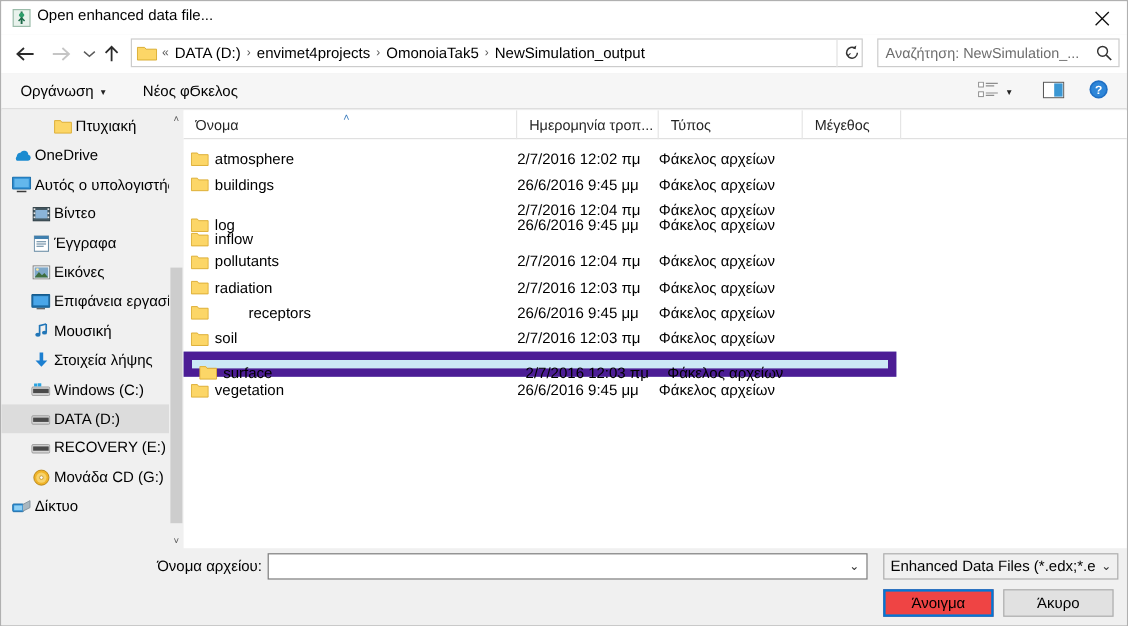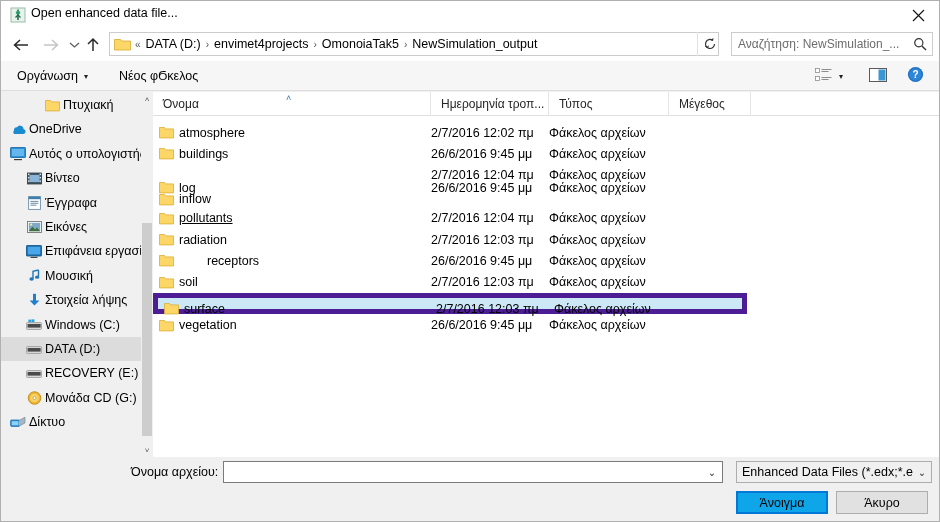--- a/index.html
+++ b/index.html
@@ -67,39 +67,39 @@
   .sb-scroll { position: absolute; left: 140px; top: 91px; width: 12px; height: 365px; background: #f0f0f0; }
   .sb-arrow { position: absolute; left: 0; width: 12px; height: 14px; display: flex; align-items: center; justify-content: center; color: #555; font-size: 8px; }
   .sb-thumb { position: absolute; left: 1px; width: 10px; background: #cdcdcd; }
 
   
   .filelist { position: absolute; left: 152px; top: 91px; width: 788px; height: 365px; background: #ffffff; }
   .hdr { position: absolute; left: 0; top: 0; width: 788px; height: 24px; background: #ffffff; border-bottom: 1px solid #e0e0e0; }
   .hdr-cell { position: absolute; top: 0; height: 24px; display: flex; align-items: center; font-size: 12px; color: #262626; padding-left: 10px; border-right: 1px solid #e5e5e5; white-space: nowrap; overflow: hidden; }
   .sort-caret { position: absolute; top: 1px; font-size: 9px; color: #3a7cbe; }
   .row { position: absolute; left: 0; width: 788px; height: 21.3px; display: block; }
-  .row.sel { background: #cce8f6; border: 5px solid #4c1d95; width: 594px; }
+  .row.sel { background: #cce8f6; border: 7px solid #4c1d95; width: 594px; }
   .cell { position: absolute; top: 0; height: 21px; display: flex; align-items: center; font-size: 12.5px; color: #000; white-space: nowrap; overflow: hidden; }
   .c-name { left: 0; }
   .c-name .fic { width: 26px; flex: 0 0 auto; display: flex; align-items: center; justify-content: center; }
   .c-date { left: 278px; }
   .c-type { left: 396px; }
   .c-size { left: 516px; }
 
   
   .bottom { position: absolute; left: 0; top: 456px; width: 940px; height: 66px; background: #f0f0f0; }
   .fn-label { position: absolute; left: 130px; top: 464px; font-size: 12.5px; color: #000; }
   .fn-combo { position: absolute; left: 222px; top: 460px; width: 500px; height: 22px; background: #ffffff; border: 1px solid #7a7a7a; display: flex; align-items: center; }
   .fn-value { flex: 1 1 auto; padding-left: 5px; font-size: 12.5px; color: #000; }
   .fn-arrow { width: 20px; flex: 0 0 auto; text-align: center; font-size: 10px; color: #333; }
   .filter-combo { position: absolute; left: 735px; top: 460px; width: 196px; height: 22px; background: #f0f0f0; border: 1px solid #adadad; display: flex; align-items: center; }
   .filter-value { flex: 1 1 auto; padding-left: 5px; font-size: 12.5px; color: #000; white-space: nowrap; overflow: hidden; }
   .filter-arrow { width: 18px; flex: 0 0 auto; text-align: center; font-size: 10px; color: #333; }
   .btn { position: absolute; top: 490px; height: 23px; background: #e1e1e1; border: 1px solid #adadad; display: flex; align-items: center; justify-content: center; font-size: 12.5px; color: #000; }
-  .btn-open { left: 735px; width: 92px; background: #0ea5e9; border: 2px solid #0078d7; }
+  .btn-open { left: 735px; width: 92px; background: #ef4444; border: 2px solid #0078d7; }
   .btn-cancel { left: 835px; width: 92px; }
 </style>
 </head>
 <body>
 
 <div class="dialog">
 
   <div class="titlebar">
     <span class="title-icon">
       <svg width="16" height="16" viewBox="0 0 16 16">
@@ -430,21 +430,21 @@
                 <path d="M0.5 1.5 h5 l1 1.4 h8 v9 h-14 z" fill="#fcd667" stroke="#dcae34" stroke-width="0.8"></path>
               </svg>
             </span>
             <span>log</span>
           </div>
           <div class="cell c-date" style="width: 118px;">26/6/2016 9:45 μμ</div>
           <div class="cell c-type" style="width: 120px;">Φάκελος αρχείων</div>
           <div class="cell c-size" style="width: 82px;"></div>
         </div>
         <div class="row" style="top: 115.6px;">
-          <div class="cell c-name" style="width: 278px; text-decoration: underline;">
+          <div class="cell c-name" style="width: 278px;">
             <span class="fic">
               <svg width="15" height="13" viewBox="0 0 15 13">
                 <path d="M0.5 1.5 h5 l1 1.4 h8 v9 h-14 z" fill="#fcd667" stroke="#dcae34" stroke-width="0.8"></path>
               </svg>
             </span>
             <span>pollutants</span>
           </div>
           <div class="cell c-date" style="width: 118px;">2/7/2016 12:04 πμ</div>
           <div class="cell c-type" style="width: 120px;">Φάκελος αρχείων</div>
           <div class="cell c-size" style="width: 82px;"></div>

